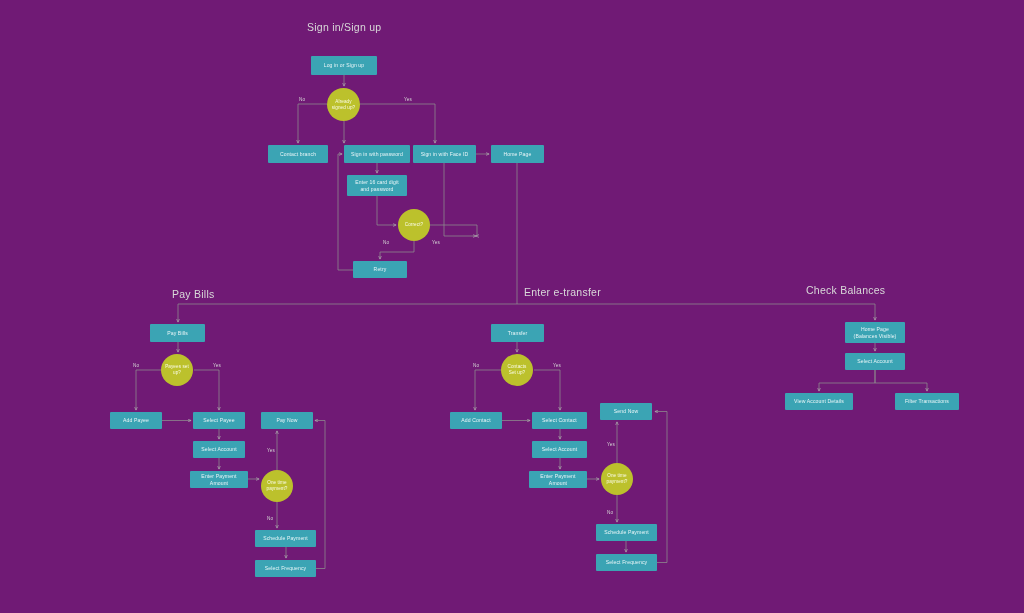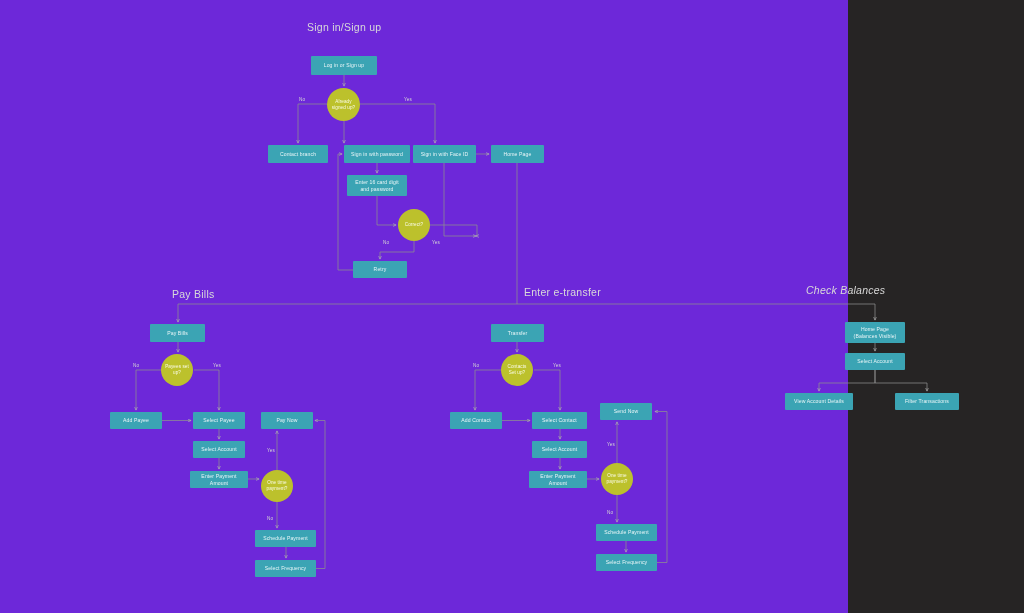--- a/index.html
+++ b/index.html
@@ -1,18 +1,18 @@
 <!DOCTYPE html>
 <html><head>
 <meta charset="utf-8">
 <style>
   html,body{margin:0;padding:0;background:#262424;}
   body{width:1024px;height:613px;overflow:hidden;
        font-family:"Liberation Sans","DejaVu Sans",sans-serif;}
-  #stage{position:relative;width:848px;height:613px;background:#6d28d9;}
+  #stage{position:relative;width:1024px;height:613px;background:#701a75;}
   svg#edges{position:absolute;left:0;top:0;width:1024px;height:613px;}
   .node{position:absolute;display:flex;align-items:center;justify-content:center;
         text-align:center;box-sizing:border-box;color:#eaf6f8;}
   .proc{background:#3ba4b4;border-radius:1px;font-size:5.1px;line-height:1.35;
         letter-spacing:.12px;padding:1px 2px;}
   .dec{background:#bcc12c;border-radius:50%;font-size:4.6px;line-height:1.25;
        color:#fbfce8;letter-spacing:.1px;}
   .sect-title{position:absolute;color:#d9d9d9;font-size:10.5px;letter-spacing:.25px;
               white-space:nowrap;}
   .edge-lbl{position:absolute;color:#d5d5d5;font-size:4.6px;letter-spacing:.1px;
@@ -75,21 +75,21 @@
 
       <path d="M875,343 L875,351"></path>
       <path d="M875,370 L875,383 L819,383 L819,391"></path>
       <path d="M875,370 L875,383 L927,383 L927,391"></path>
     </g>
   </svg>
 
   <div class="sect-title" style="left:307px;top:21px;">Sign in/Sign up</div>
   <div class="sect-title" style="left:172px;top:288px;">Pay Bills</div>
   <div class="sect-title" style="left:524px;top:286px;">Enter e-transfer</div>
-  <div class="sect-title" style="left:806px;top:284px;font-style:italic;">Check Balances</div>
+  <div class="sect-title" style="left:806px;top:284px;">Check Balances</div>
 
   <div id="node-layer">
       <div class="node proc" style="left: 311px; top: 56px; width: 66px; height: 19px;">Log in or Sign up</div>
       <div class="node dec" style="left: 327px; top: 88px; width: 33px; height: 33px;">Already<br>signed up?</div>
       <div class="node proc" style="left: 268px; top: 145px; width: 60px; height: 18px;">Contact branch</div>
       <div class="node proc" style="left: 344px; top: 145px; width: 66px; height: 18px;">Sign in with password</div>
       <div class="node proc" style="left: 413px; top: 145px; width: 63px; height: 18px;">Sign in with Face ID</div>
       <div class="node proc" style="left: 491px; top: 145px; width: 53px; height: 18px;">Home Page</div>
       <div class="node proc" style="left: 347px; top: 175px; width: 60px; height: 21px;">Enter 16 card digit<br>and password</div>
       <div class="node dec" style="left: 398px; top: 209px; width: 32px; height: 32px;">Correct?</div>

